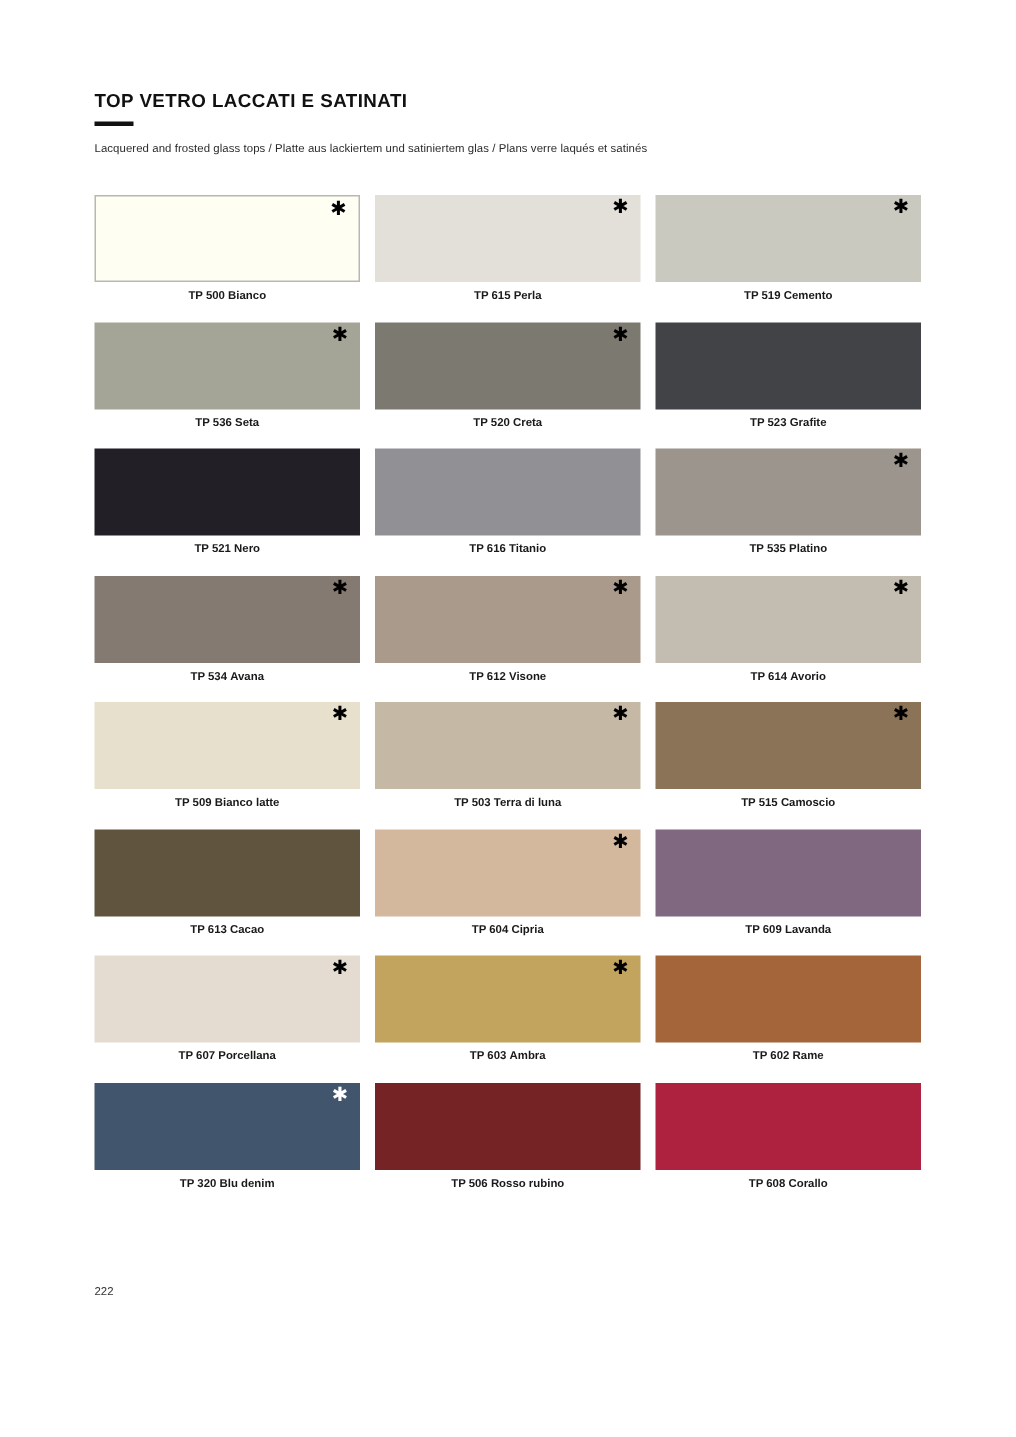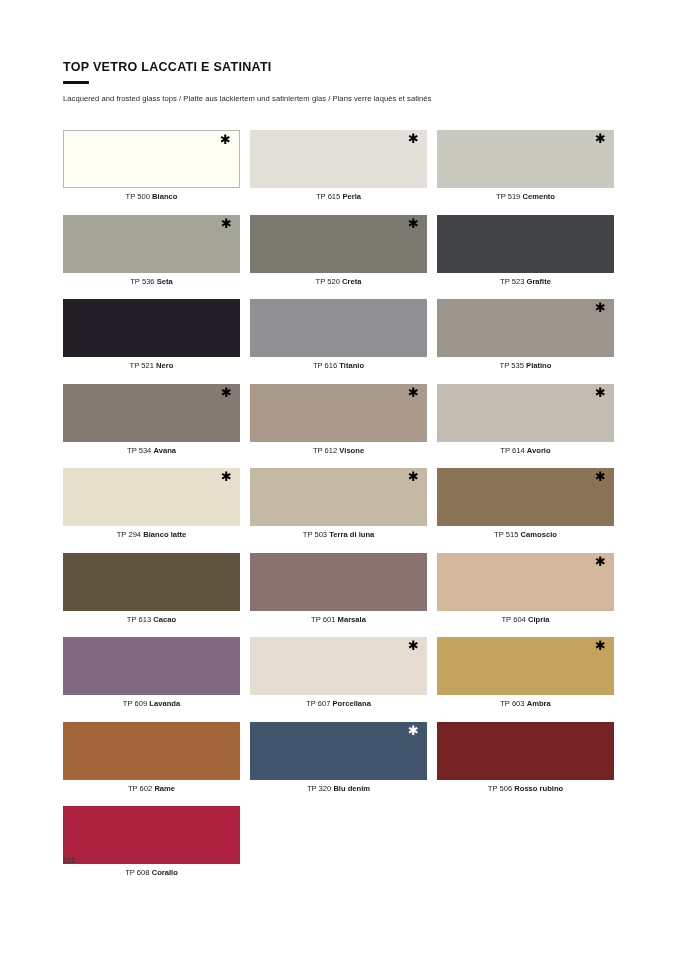--- a/index.html
+++ b/index.html
@@ -94,21 +94,21 @@
     position: absolute;
     left: 0;
     top: 62px;
     width: 177px;
     text-align: center;
     font-size: 7.6px;
     color: #1a1a1a;
     white-space: nowrap;
   }
   .caption .code {
-    font-weight: normal;
+    font-weight: bold;
     margin-top: 48px;
   }
   .caption .nm {
     font-weight: bold;
   }
 
   
   .page-number {
     position: absolute;
     left: 63px;
@@ -192,43 +192,39 @@
       <div class="cell">
         <div class="chip" style="background: rgb(194, 189, 176);">
           <span class="asterisk" style="color: rgb(0, 0, 0);">✱</span>
         </div>
         <div class="caption"><span class="code">TP 614</span> <span class="nm">Avorio</span></div>
       </div>
       <div class="cell">
         <div class="chip" style="background: rgb(230, 224, 204);">
           <span class="asterisk" style="color: rgb(0, 0, 0);">✱</span>
         </div>
-        <div class="caption"><span class="code">TP 294</span> <span class="nm">Bianco latte</span></div>
+        <div class="caption"><span class="code">TP 509</span> <span class="nm">Bianco latte</span></div>
       </div>
       <div class="cell">
         <div class="chip" style="background: rgb(197, 185, 166);">
           <span class="asterisk" style="color: rgb(0, 0, 0);">✱</span>
         </div>
         <div class="caption"><span class="code">TP 503</span> <span class="nm">Terra di luna</span></div>
       </div>
       <div class="cell">
         <div class="chip" style="background: rgb(138, 115, 86);">
           <span class="asterisk" style="color: rgb(0, 0, 0);">✱</span>
         </div>
         <div class="caption"><span class="code">TP 515</span> <span class="nm">Camoscio</span></div>
       </div>
       <div class="cell">
         <div class="chip" style="background: rgb(97, 84, 63);"></div>
         <div class="caption"><span class="code">TP 613</span> <span class="nm">Cacao</span></div>
       </div>
       <div class="cell">
-        <div class="chip" style="background: rgb(138, 114, 112);"></div>
-        <div class="caption"><span class="code">TP 601</span> <span class="nm">Marsala</span></div>
-      </div>
-      <div class="cell">
         <div class="chip" style="background: rgb(212, 184, 158);">
           <span class="asterisk" style="color: rgb(0, 0, 0);">✱</span>
         </div>
         <div class="caption"><span class="code">TP 604</span> <span class="nm">Cipria</span></div>
       </div>
       <div class="cell">
         <div class="chip" style="background: rgb(128, 104, 128);"></div>
         <div class="caption"><span class="code">TP 609</span> <span class="nm">Lavanda</span></div>
       </div>
       <div class="cell">

